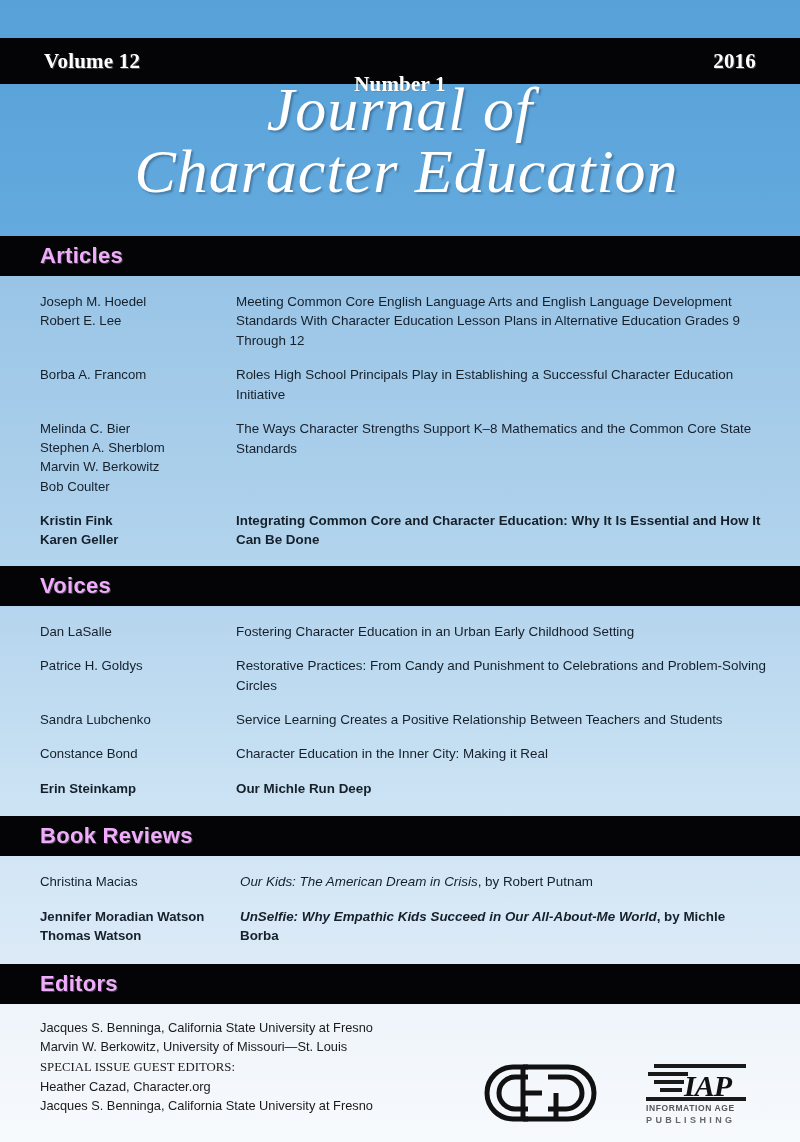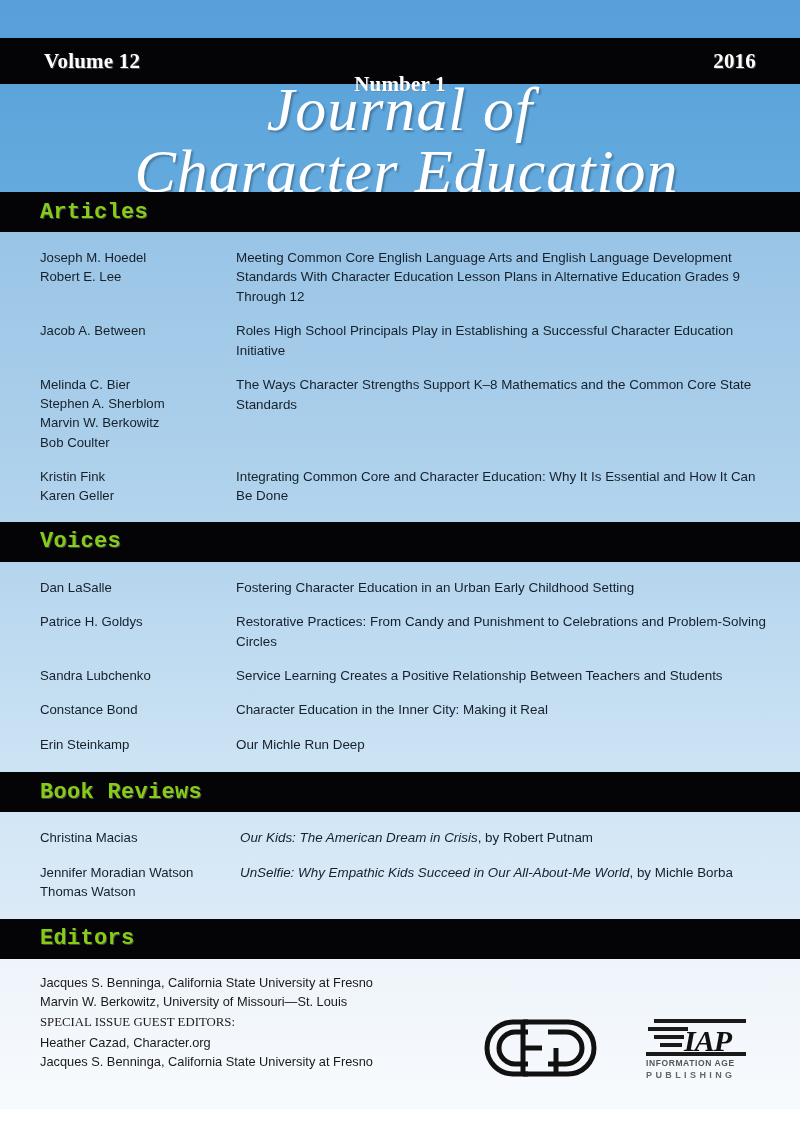--- a/index.html
+++ b/index.html
@@ -16,21 +16,21 @@
     width: 800px;
     height: 1142px;
     overflow: hidden;
     background: #ffffff;
   }
 
   
   .masthead {
     position: relative;
     width: 100%;
-    height: 192px;
+    height: 236px;
     background: linear-gradient(180deg, #57a0d8 0%, #5ba4da 40%, #64aade 100%);
   }
 
   .issue-bar {
     position: absolute;
     top: 38px;
     left: 0;
     width: 100%;
     height: 46px;
     background: #040406;
@@ -69,22 +69,22 @@
   
   .section-band {
     width: 100%;
     height: 40px;
     background: #040406;
     display: flex;
     align-items: center;
     padding-left: 40px;
   }
   .section-band .band-label {
-    color: #84cc16;
-    font-family: Liberation Mono, monospace;
+    color: #f0abfc;
+    font-family: Liberation Sans, sans-serif;
     font-weight: bold;
     font-size: 22px;
     letter-spacing: 0.3px;
     text-shadow: 1px 1px 0 rgba(125,125,125,0.5);
   }
 
   
   .toc {
     position: relative;
     width: 100%;
@@ -108,21 +108,21 @@
     min-height: 150px;
     position: relative;
   }
 
   
   .entry {
     display: flex;
     align-items: flex-start;
     margin-bottom: 15px;
   }
-  .entry:last-child { margin-bottom: 0; }
+  .entry:last-child { margin-bottom: 0; font-weight: bold; }
 
   .authors {
     width: 196px;
     flex: 0 0 196px;
     font-size: 13.2px;
     line-height: 1.45;
     color: #15202b;
     padding-right: 6px;
   }
   .authors .an { display: block; }
@@ -190,21 +190,21 @@
       <div class="entry">
         <div class="authors">
           <span class="an">Joseph M. Hoedel</span>
           <span class="an">Robert E. Lee</span>
         </div>
         <div class="titlecol">Meeting Common Core English Language Arts and English Language Development Standards With Character Education Lesson Plans in Alternative Education Grades 9 Through 12</div>
       </div>
 
       <div class="entry">
         <div class="authors">
-          <span class="an">Jacob A. Between</span>
+          <span class="an">Borba A. Francom</span>
         </div>
         <div class="titlecol">Roles High School Principals Play in Establishing a Successful Character Education Initiative</div>
       </div>
 
       <div class="entry">
         <div class="authors">
           <span class="an">Melinda C. Bier</span>
           <span class="an">Stephen A. Sherblom</span>
           <span class="an">Marvin W. Berkowitz</span>
           <span class="an">Bob Coulter</span>

